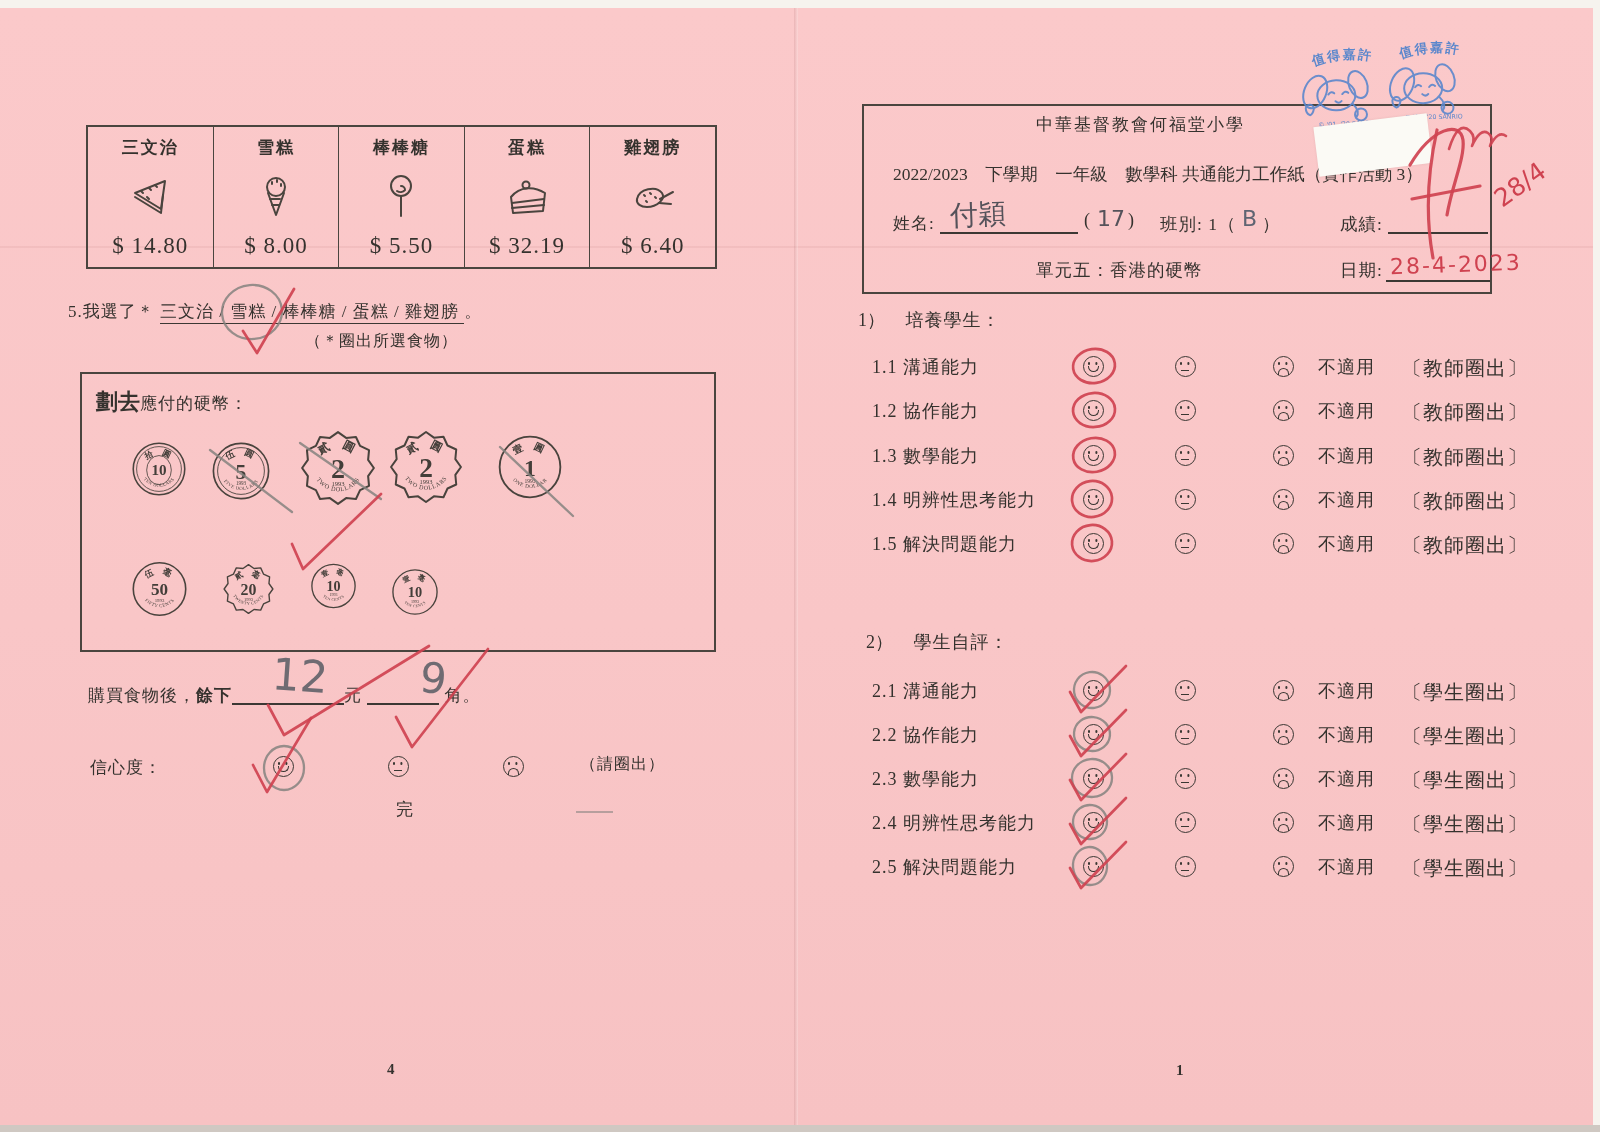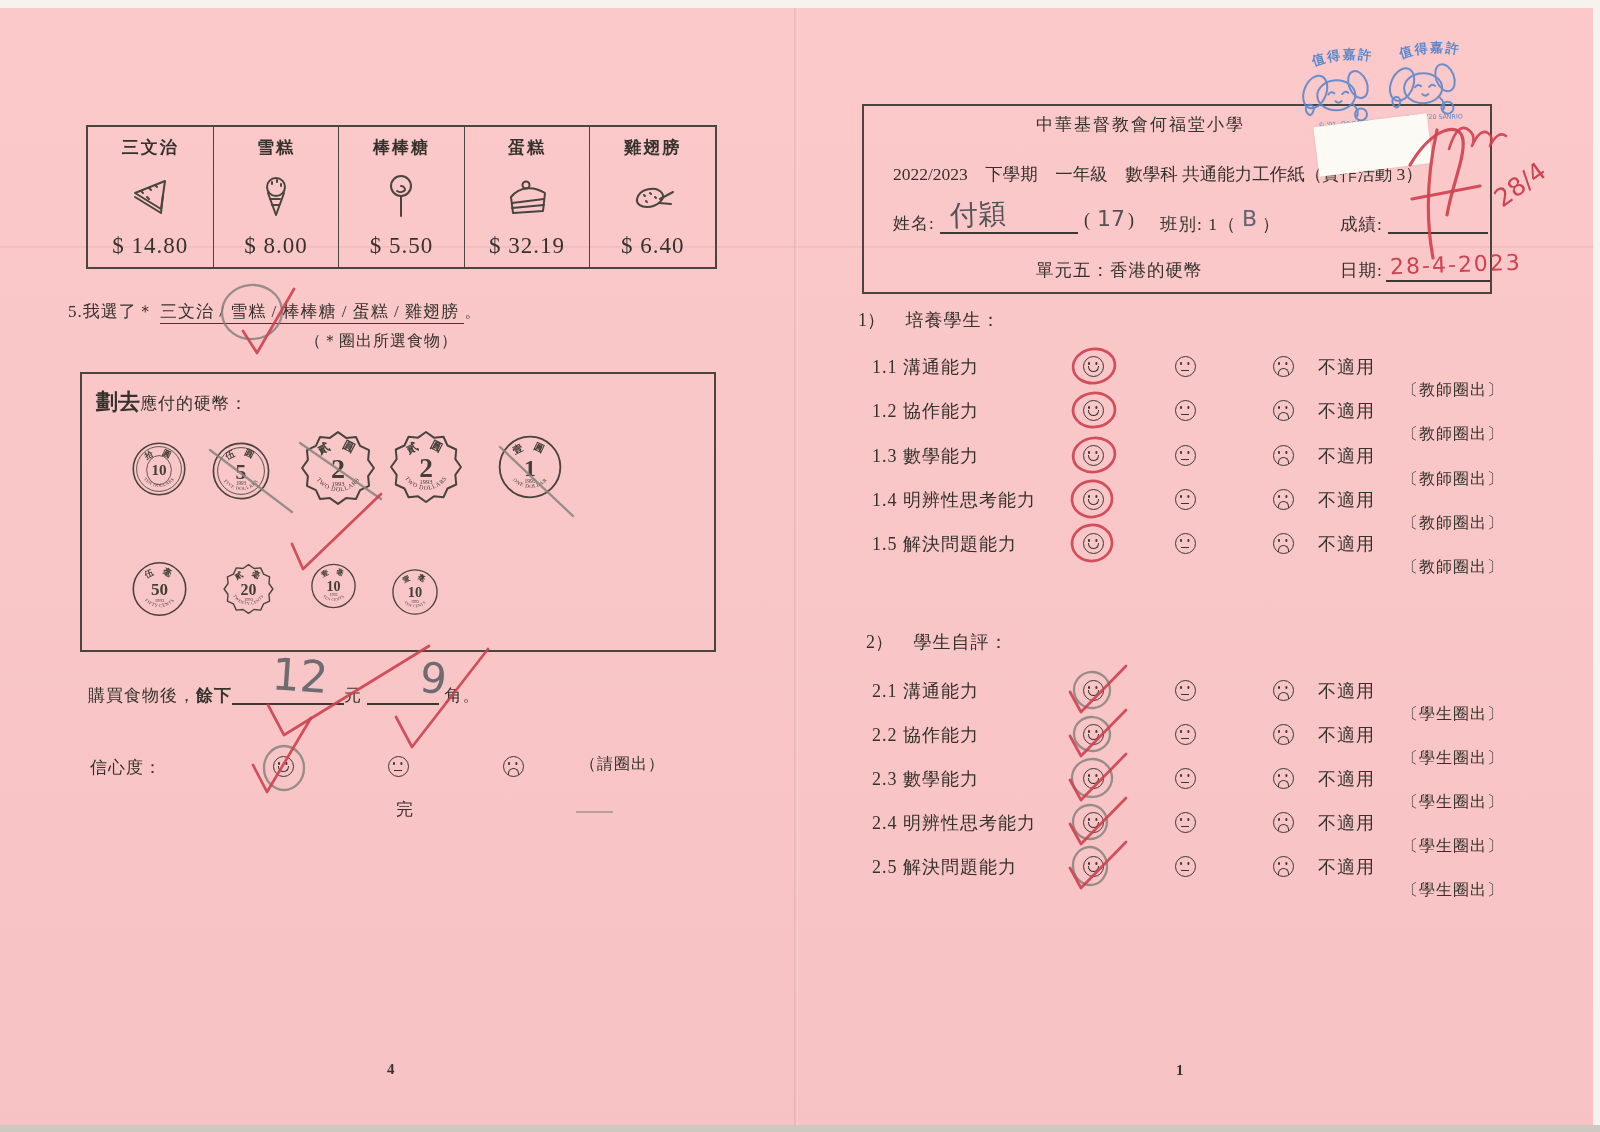--- a/index.html
+++ b/index.html
@@ -47,21 +47,21 @@
   .ctop{font-family:"Liberation Serif",serif;font-weight:bold;font-size:15px;fill:#433e39;
         text-anchor:middle;letter-spacing:5px;}
   .cnum{font-family:"Liberation Serif",serif;font-weight:bold;fill:#433e39;text-anchor:middle;}
   .n1{font-size:27px;} .nbig{font-size:36px;} .nmed{font-size:30px;}
   .cyear{font-family:"Liberation Serif",serif;font-size:8.5px;fill:#433e39;text-anchor:middle;}
   .cbot{font-family:"Liberation Serif",serif;font-size:8px;fill:#433e39;text-anchor:middle;letter-spacing:.8px;}
   
   .rrow{position:absolute;left:0;width:100%;height:26px;}
   .rlabel{position:absolute;left:872px;font-size:18px;letter-spacing:1px;}
   .rna{position:absolute;left:1318px;font-size:18px;letter-spacing:1px;}
-  .rcirc{position:absolute;left:1402px;font-size:16px;letter-spacing:1px;margin-top:25px;}
+  .rcirc{position:absolute;left:1402px;font-size:20px;letter-spacing:1px;}
   
   .overlay{position:absolute;left:0;top:0;pointer-events:none;}
   .redstroke{stroke:#cf4250;stroke-width:2.7;fill:none;stroke-linecap:round;stroke-linejoin:round;opacity:.92;}
   .pencilstroke{stroke:#85827f;stroke-width:2.3;fill:none;stroke-linecap:round;opacity:.85;}
   .stamp .stxt{font-family:"DejaVu Sans",sans-serif;font-weight:bold;font-size:13px;
         fill:#5b87cc;letter-spacing:2px;text-anchor:middle;}
   .stamp .scopy{font-family:"DejaVu Sans",sans-serif;font-size:6.3px;fill:#5b87cc;text-anchor:middle;}
   .stamp .sdraw{stroke:#5b87cc;fill:none;stroke-width:2;stroke-linecap:round;stroke-linejoin:round;opacity:.9;}
   .whiteout{position:absolute;left:1316px;top:120px;width:114px;height:50px;background:#fbfaf5;
         transform:rotate(-7deg);box-shadow:0 0 3px rgba(0,0,0,.08);z-index:28;}

